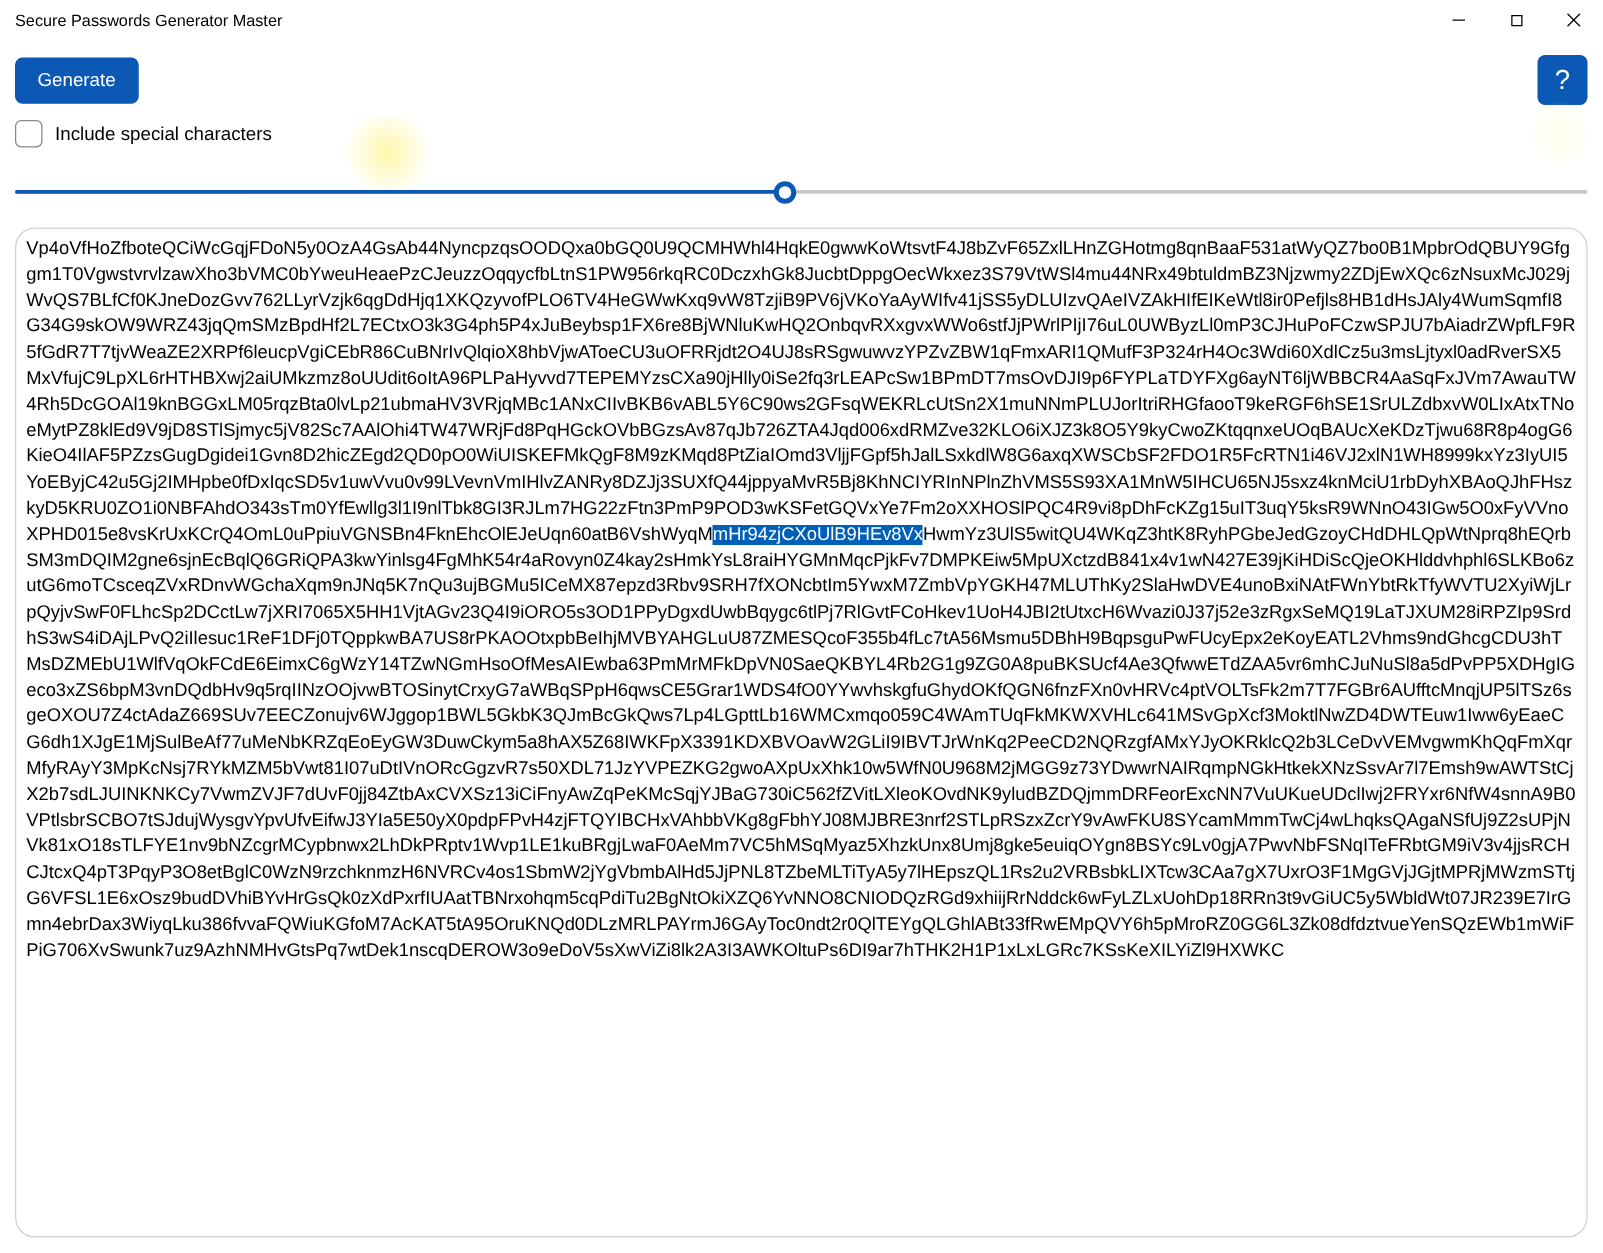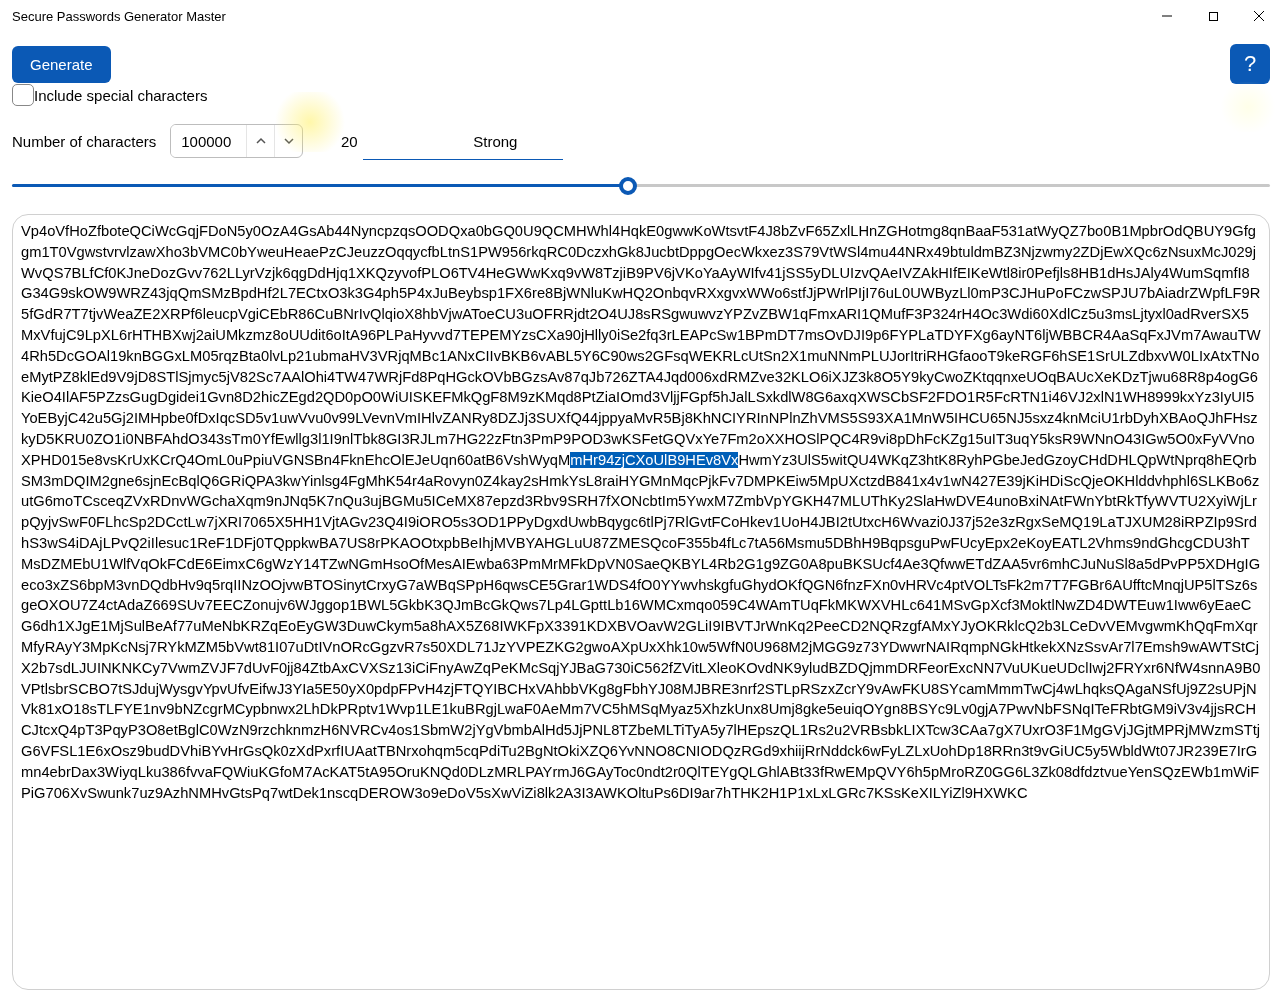--- a/index.html
+++ b/index.html
@@ -6,26 +6,26 @@
   html, body { width: 100%; height: 100%; font-family: "Segoe UI", Tahoma, sans-serif; font-size: 14px; background: #fff; color: #000; }
   .window { width: 1282px; height: 1002px; background: #fff; display: flex; flex-direction: column; overflow: hidden; }
   .titlebar { height: 32px; display: flex; align-items: center; justify-content: space-between; padding-left: 12px; }
   .titlebar-title { font-size: 13px; color: #000; }
   .win-controls { display: flex; height: 100%; }
   .win-btn { width: 46px; height: 32px; display: flex; align-items: center; justify-content: center; }
   .win-btn svg { stroke: #000; fill: none; }
 
   .content { flex: 1; padding: 12px 12px 12px 12px; display: flex; flex-direction: column; position: relative; }
 
-  .toolbar { display: flex; gap: 8px; align-items: center; }
+  .toolbar { display: flex; gap: 8px; margin-bottom: 12px; align-items: center; }
   .btn-primary { background: #0b59b5; color: #fff; border: none; border-radius: 6px; padding: 10px 18px; font-size: 15px; cursor: pointer; }
   .btn-help { background: #0b59b5; color: #fff; border: none; border-radius: 6px; width: 40px; height: 40px; font-size: 22px; cursor: pointer; display: flex; align-items: center; justify-content: center; }
   .spacer { flex: 1; }
 
-  .checkbox-row { display: flex; align-items: center; margin-bottom: 18px; }
+  .checkbox-row { display: flex; align-items: center; gap: 10px; margin-bottom: 18px; }
   .cbx { width: 22px; height: 22px; border: 1px solid #888; border-radius: 5px; background: #fff; }
   .cbx-label { font-size: 15px; }
 
   .num-row { display: flex; align-items: center; gap: 14px; margin-bottom: 10px; }
   .num-label { font-size: 15px; }
   .spin { display: flex; align-items: center; border: 1px solid #bdbdbd; border-radius: 6px; height: 34px; background: #fff; overflow: hidden; }
   .spin input { border: none; outline: none; width: 75px; padding: 0 10px; font-size: 15px; height: 100%; }
   .spin-btns { display: flex; height: 100%; }
   .spin-btn { width: 28px; display: flex; align-items: center; justify-content: center; border-left: 1px solid #e5e5e5; }
   .spin-btn svg { stroke: #555; fill: none; stroke-width: 1.5; }
@@ -82,43 +82,20 @@
       <button class="btn-primary">Generate</button>
       <div class="spacer"></div>
       <button class="btn-help">?</button>
     </div>
 
     <div class="checkbox-row">
       <div class="cbx"></div>
       <span class="cbx-label">Include special characters</span>
     </div>
 
-    <div class="num-row">
-      <span class="num-label">Number of characters</span>
-      <div class="spin">
-        <input type="text" value="100000" style="">
-        <div class="spin-btns">
-          <div class="spin-btn">
-            <svg width="12" height="12" viewBox="0 0 12 12">
-                <polyline points="2,8 6,4 10,8"></polyline>
-              </svg>
-          </div>
-          <div class="spin-btn">
-            <svg width="12" height="12" viewBox="0 0 12 12">
-                <polyline points="2,4 6,8 10,4"></polyline>
-              </svg>
-          </div>
-        </div>
-      </div>
-      <span class="current-val">20</span>
-      <div style="position:relative; margin-left:40px;">
-        <span class="strength">Strong</span>
-        <div class="strength-bar" style="left:-60px; width:200px;"></div>
-      </div>
-    </div>
 
     <div class="slider-row">
       <div class="slider-track"></div>
       <div class="slider-fill" id="slider-fill" style="width: 49%;"></div>
       <div class="slider-thumb" id="slider-thumb" style="left: calc(49% - 9px);"></div>
     </div>
 
     <div class="output-wrap">
       <div class="output"><span id="out-pre">Vp4oVfHoZfboteQCiWcGqjFDoN5y0OzA4GsAb44NyncpzqsOODQxa0bGQ0U9QCMHWhl4HqkE0gwwKoWtsvtF4J8bZvF65ZxlLHnZGHotmg8qnBaaF531atWyQZ7bo0B1MpbrOdQBUY9Gfggm1T0VgwstvrvlzawXho3bVMC0bYweuHeaePzCJeuzzOqqycfbLtnS1PW956rkqRC0DczxhGk8JucbtDppgOecWkxez3S79VtWSl4mu44NRx49btuldmBZ3Njzwmy2ZDjEwXQc6zNsuxMcJ029jWvQS7BLfCf0KJneDozGvv762LLyrVzjk6qgDdHjq1XKQzyvofPLO6TV4HeGWwKxq9vW8TzjiB9PV6jVKoYaAyWIfv41jSS5yDLUIzvQAeIVZAkHIfEIKeWtl8ir0Pefjls8HB1dHsJAly4WumSqmfI8G34G9skOW9WRZ43jqQmSMzBpdHf2L7ECtxO3k3G4ph5P4xJuBeybsp1FX6re8BjWNluKwHQ2OnbqvRXxgvxWWo6stfJjPWrlPIjI76uL0UWByzLl0mP3CJHuPoFCzwSPJU7bAiadrZWpfLF9R5fGdR7T7tjvWeaZE2XRPf6leucpVgiCEbR86CuBNrIvQlqioX8hbVjwAToeCU3uOFRRjdt2O4UJ8sRSgwuwvzYPZvZBW1qFmxARI1QMufF3P324rH4Oc3Wdi60XdlCz5u3msLjtyxl0adRverSX5MxVfujC9LpXL6rHTHBXwj2aiUMkzmz8oUUdit6oItA96PLPaHyvvd7TEPEMYzsCXa90jHlly0iSe2fq3rLEAPcSw1BPmDT7msOvDJI9p6FYPLaTDYFXg6ayNT6ljWBBCR4AaSqFxJVm7AwauTW4Rh5DcGOAl19knBGGxLM05rqzBta0lvLp21ubmaHV3VRjqMBc1ANxCIIvBKB6vABL5Y6C90ws2GFsqWEKRLcUtSn2X1muNNmPLUJorItriRHGfaooT9keRGF6hSE1SrULZdbxvW0LIxAtxTNoeMytPZ8klEd9V9jD8STlSjmyc5jV82Sc7AAlOhi4TW47WRjFd8PqHGckOVbBGzsAv87qJb726ZTA4Jqd006xdRMZve32KLO6iXJZ3k8O5Y9kyCwoZKtqqnxeUOqBAUcXeKDzTjwu68R8p4ogG6KieO4IlAF5PZzsGugDgidei1Gvn8D2hicZEgd2QD0pO0WiUISKEFMkQgF8M9zKMqd8PtZiaIOmd3VljjFGpf5hJalLSxkdlW8G6axqXWSCbSF2FDO1R5FcRTN1i46VJ2xlN1WH8999kxYz3IyUI5YoEByjC42u5Gj2IMHpbe0fDxIqcSD5v1uwVvu0v99LVevnVmIHlvZANRy8DZJj3SUXfQ44jppyaMvR5Bj8KhNCIYRInNPlnZhVMS5S93XA1MnW5IHCU65NJ5sxz4knMciU1rbDyhXBAoQJhFHszkyD5KRU0ZO1i0NBFAhdO343sTm0YfEwllg3l1I9nlTbk8GI3RJLm7HG22zFtn3PmP9POD3wKSFetGQVxYe7Fm2oXXHOSlPQC4R9vi8pDhFcKZg15uIT3uqY5ksR9WNnO43IGw5O0xFyVVnoXPHD015e8vsKrUxKCrQ4OmL0uPpiuVGNSBn4FknEhcOlEJeUqn60atB6VshWyqM</span><span class="highlight" id="out-sel">mHr94zjCXoUlB9HEv8Vx</span><span id="out-post">HwmYz3UlS5witQU4WKqZ3htK8RyhPGbeJedGzoyCHdDHLQpWtNprq8hEQrbSM3mDQIM2gne6sjnEcBqlQ6GRiQPA3kwYinlsg4FgMhK54r4aRovyn0Z4kay2sHmkYsL8raiHYGMnMqcPjkFv7DMPKEiw5MpUXctzdB841x4v1wN427E39jKiHDiScQjeOKHlddvhphl6SLKBo6zutG6moTCsceqZVxRDnvWGchaXqm9nJNq5K7nQu3ujBGMu5ICeMX87epzd3Rbv9SRH7fXONcbtIm5YwxM7ZmbVpYGKH47MLUThKy2SlaHwDVE4unoBxiNAtFWnYbtRkTfyWVTU2XyiWjLrpQyjvSwF0FLhcSp2DCctLw7jXRI7065X5HH1VjtAGv23Q4I9iORO5s3OD1PPyDgxdUwbBqygc6tlPj7RlGvtFCoHkev1UoH4JBI2tUtxcH6Wvazi0J37j52e3zRgxSeMQ19LaTJXUM28iRPZIp9SrdhS3wS4iDAjLPvQ2iIlesuc1ReF1DFj0TQppkwBA7US8rPKAOOtxpbBeIhjMVBYAHGLuU87ZMESQcoF355b4fLc7tA56Msmu5DBhH9BqpsguPwFUcyEpx2eKoyEATL2Vhms9ndGhcgCDU3hTMsDZMEbU1WlfVqOkFCdE6EimxC6gWzY14TZwNGmHsoOfMesAIEwba63PmMrMFkDpVN0SaeQKBYL4Rb2G1g9ZG0A8puBKSUcf4Ae3QfwwETdZAA5vr6mhCJuNuSl8a5dPvPP5XDHgIGeco3xZS6bpM3vnDQdbHv9q5rqIINzOOjvwBTOSinytCrxyG7aWBqSPpH6qwsCE5Grar1WDS4fO0YYwvhskgfuGhydOKfQGN6fnzFXn0vHRVc4ptVOLTsFk2m7T7FGBr6AUfftcMnqjUP5lTSz6sgeOXOU7Z4ctAdaZ669SUv7EECZonujv6WJggop1BWL5GkbK3QJmBcGkQws7Lp4LGpttLb16WMCxmqo059C4WAmTUqFkMKWXVHLc641MSvGpXcf3MoktlNwZD4DWTEuw1Iww6yEaeCG6dh1XJgE1MjSulBeAf77uMeNbKRZqEoEyGW3DuwCkym5a8hAX5Z68IWKFpX3391KDXBVOavW2GLiI9IBVTJrWnKq2PeeCD2NQRzgfAMxYJyOKRklcQ2b3LCeDvVEMvgwmKhQqFmXqrMfyRAyY3MpKcNsj7RYkMZM5bVwt81I07uDtIVnORcGgzvR7s50XDL71JzYVPEZKG2gwoAXpUxXhk10w5WfN0U968M2jMGG9z73YDwwrNAIRqmpNGkHtkekXNzSsvAr7l7Emsh9wAWTStCjX2b7sdLJUINKNKCy7VwmZVJF7dUvF0jj84ZtbAxCVXSz13iCiFnyAwZqPeKMcSqjYJBaG730iC562fZVitLXleoKOvdNK9yludBZDQjmmDRFeorExcNN7VuUKueUDclIwj2FRYxr6NfW4snnA9B0VPtlsbrSCBO7tSJdujWysgvYpvUfvEifwJ3YIa5E50yX0pdpFPvH4zjFTQYIBCHxVAhbbVKg8gFbhYJ08MJBRE3nrf2STLpRSzxZcrY9vAwFKU8SYcamMmmTwCj4wLhqksQAgaNSfUj9Z2sUPjNVk81xO18sTLFYE1nv9bNZcgrMCypbnwx2LhDkPRptv1Wvp1LE1kuBRgjLwaF0AeMm7VC5hMSqMyaz5XhzkUnx8Umj8gke5euiqOYgn8BSYc9Lv0gjA7PwvNbFSNqITeFRbtGM9iV3v4jjsRCHCJtcxQ4pT3PqyP3O8etBglC0WzN9rzchknmzH6NVRCv4os1SbmW2jYgVbmbAlHd5JjPNL8TZbeMLTiTyA5y7lHEpszQL1Rs2u2VRBsbkLIXTcw3CAa7gX7UxrO3F1MgGVjJGjtMPRjMWzmSTtjG6VFSL1E6xOsz9budDVhiBYvHrGsQk0zXdPxrfIUAatTBNrxohqm5cqPdiTu2BgNtOkiXZQ6YvNNO8CNIODQzRGd9xhiijRrNddck6wFyLZLxUohDp18RRn3t9vGiUC5y5WbldWt07JR239E7IrGmn4ebrDax3WiyqLku386fvvaFQWiuKGfoM7AcKAT5tA95OruKNQd0DLzMRLPAYrmJ6GAyToc0ndt2r0QlTEYgQLGhlABt33fRwEMpQVY6h5pMroRZ0GG6L3Zk08dfdztvueYenSQzEWb1mWiFPiG706XvSwunk7uz9AzhNMHvGtsPq7wtDek1nscqDEROW3o9eDoV5sXwViZi8lk2A3I3AWKOltuPs6DI9ar7hTHK2H1P1xLxLGRc7KSsKeXILYiZl9HXWKC</span></div>
     </div>

